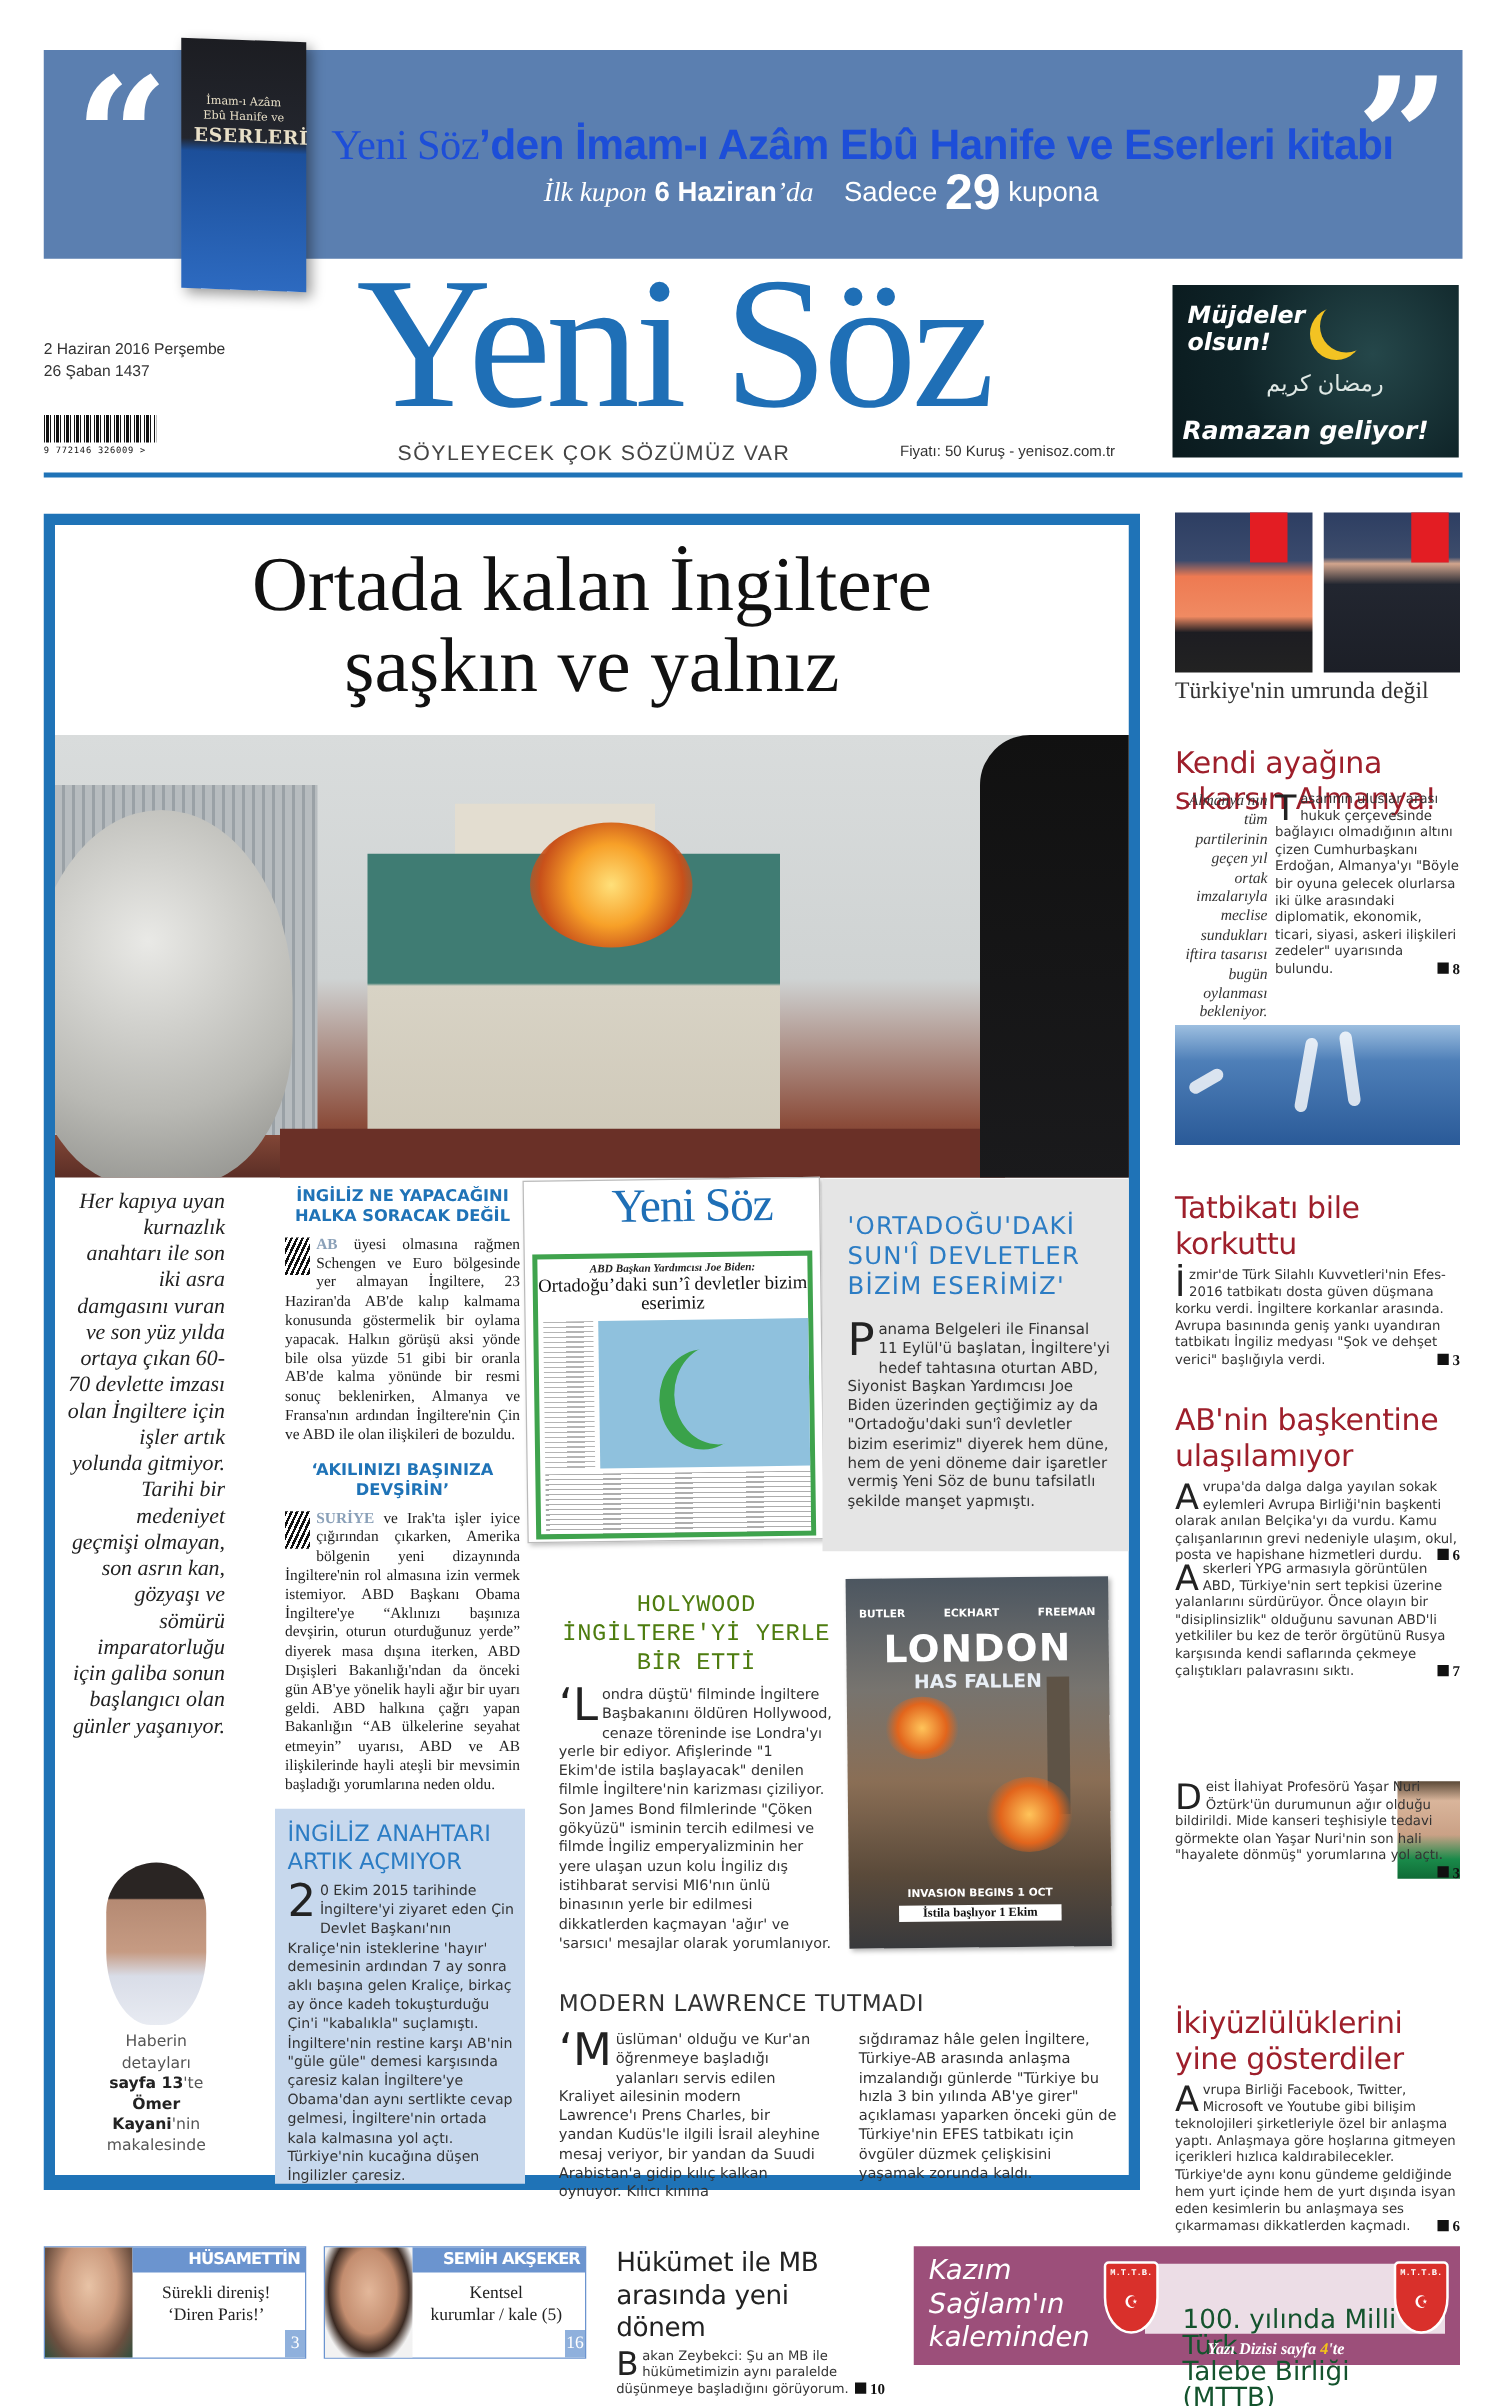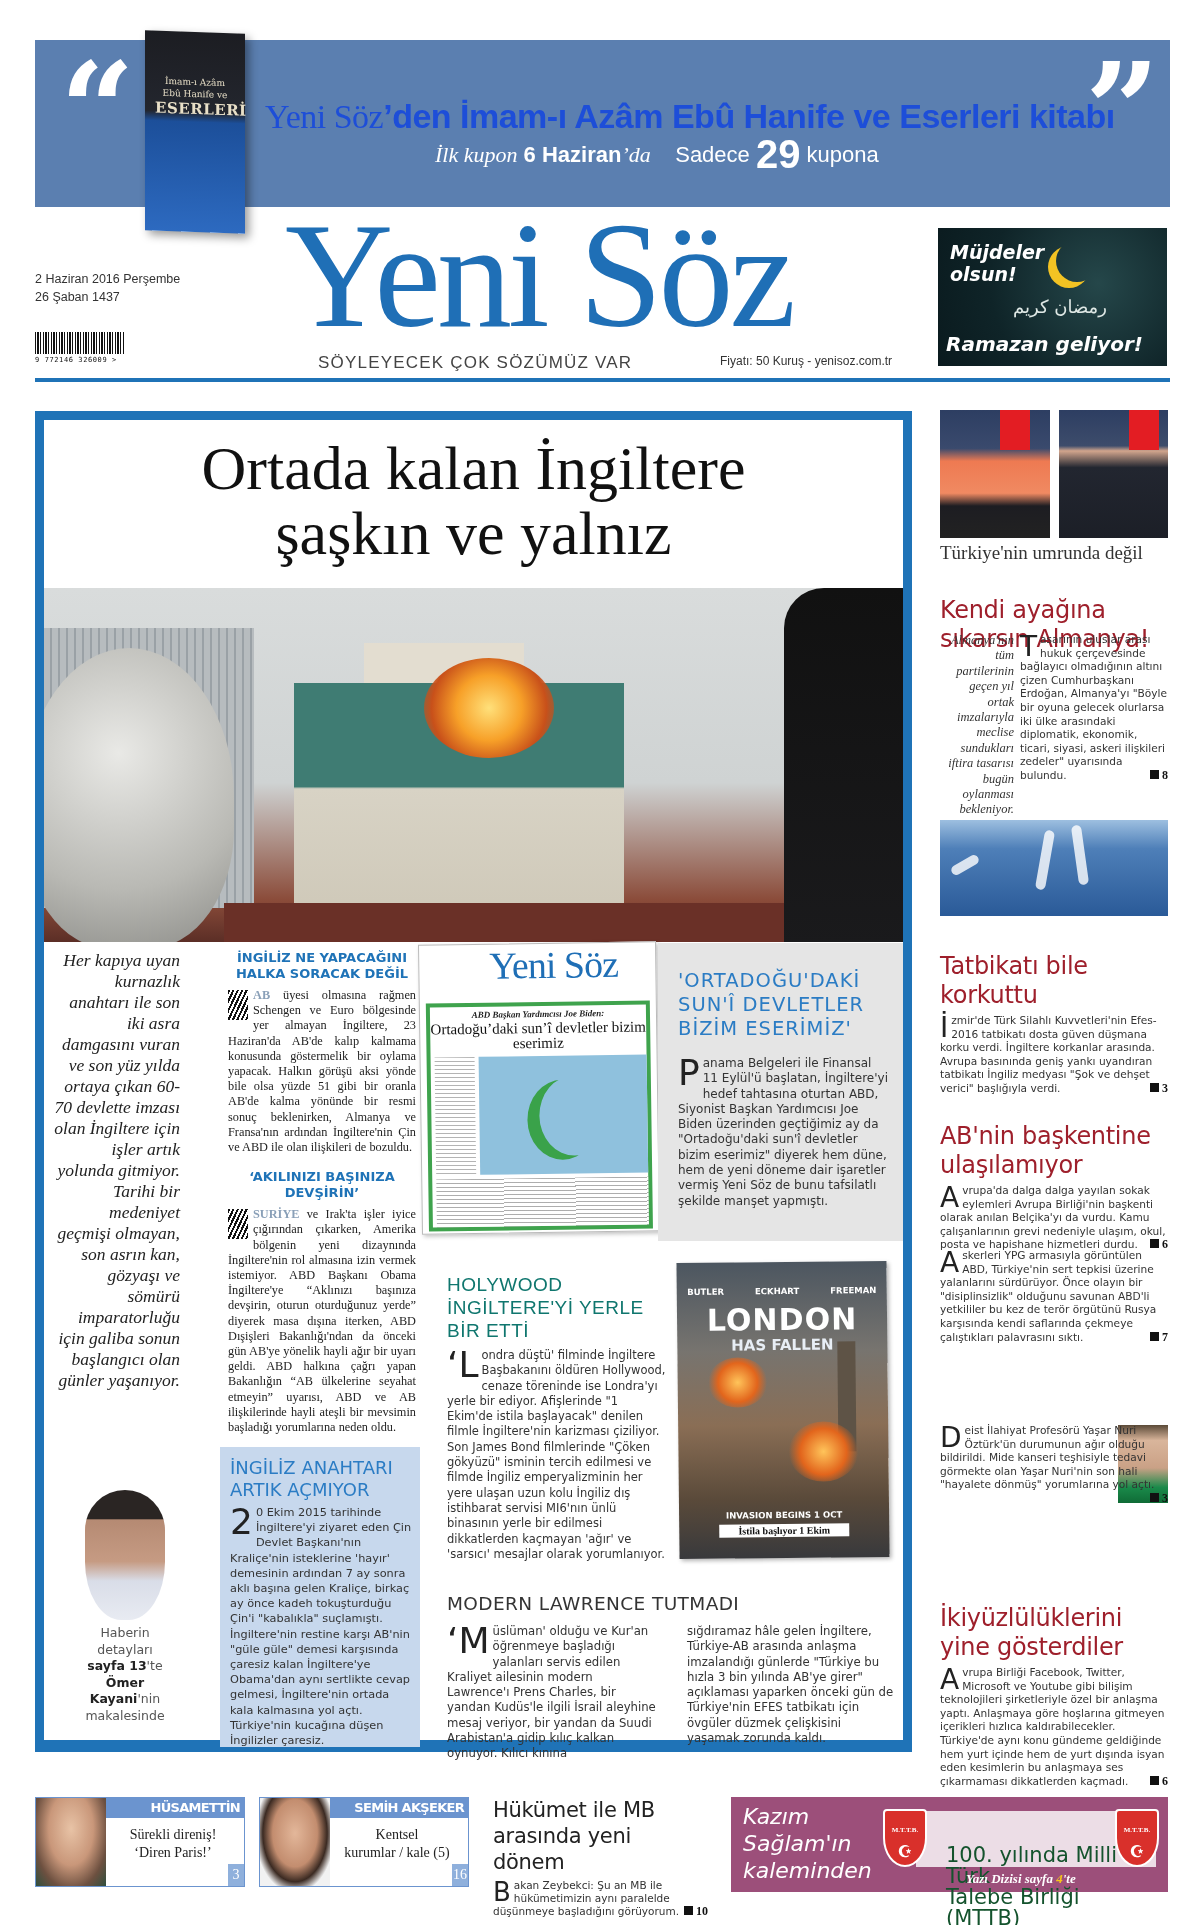--- a/index.html
+++ b/index.html
@@ -63,21 +63,21 @@
   .mini-crescent { position:absolute; left: 60px; top: 20px; width: 70px; height: 80px; border-radius: 50%; box-shadow: -12px 4px 0 0 #3aa24a; }
   .mini-lines { position:absolute; left: 4px; top: 172px; width: 212px; height: 48px; background: repeating-linear-gradient(180deg,#777 0 1px,#fff 1px 4px); opacity: 0.6; }
   .mini-lines-l { position:absolute; left: 4px; top: 50px; width: 40px; height: 118px; background: repeating-linear-gradient(180deg,#777 0 1px,#fff 1px 4px); opacity: 0.55; }
 
   .blue-box-right { left: 658px; top: 943px; width: 245px; height: 298px; background: #e5e5e5; }
   .bbr-title { position:absolute; left: 20px; top: 26px; font-family: "DejaVu Sans", sans-serif; font-size: 19.5px; line-height: 24px; color: #2b7cc4; letter-spacing: 1px; }
   .bbr-text { position:absolute; left: 20px; top: 113px; width: 210px; font-family: "DejaVu Sans", sans-serif; font-size: 12px; line-height: 15.3px; color: #333; }
   .dropcap { float: left; font-size: 36px; line-height: 30px; margin: 2px 3px 0 0; color: #222; font-weight: normal; }
 
   .hollywood { left: 447px; top: 1273px; width: 220px; }
-  .hw-title { font-family: Liberation Sans, sans-serif; font-size: 19px; line-height: 23px; color: #0f766e; letter-spacing: 0.5px; }
+  .hw-title { font-family: Liberation Mono, monospace; font-size: 19px; line-height: 23px; color: #4d7c0f; letter-spacing: 0.5px; text-align: center; }
   .hw-text { margin-top: 6px; font-size: 11.5px; line-height: 15.3px; color: #333; font-family: "DejaVu Sans", sans-serif; }
   .poster { left: 678px; top: 1262px; width: 210px; height: 296px; background: linear-gradient(180deg,#4c5660 0%,#77746f 30%,#8a6e55 55%,#5a4a3a 80%,#38393c 100%); box-shadow: 2px 2px 4px rgba(0,0,0,0.3); transform: rotate(-0.6deg); color:#fff; text-align:center; font-family:"DejaVu Sans",sans-serif; }
   .poster .names { position:absolute; top: 24px; left: 0; width:100%; font-size: 8.5px; font-weight:bold; word-spacing: 28px; }
   .poster .t1 { position:absolute; top: 40px; left:0; width:100%; font-size: 30px; font-weight: bold; letter-spacing: 1px; }
   .poster .t2 { position:absolute; top: 74px; left:0; width:100%; font-size: 15px; font-weight: bold; color: #e8eef5; }
   .poster .fire1 { position:absolute; left: 30px; top: 95px; width: 60px; height: 50px; border-radius:50%; background: radial-gradient(circle,#ffc45a 0%,#e2651c 50%,rgba(0,0,0,0) 75%); }
   .poster .fire2 { position:absolute; left: 110px; top: 160px; width: 70px; height: 60px; border-radius:50%; background: radial-gradient(circle,#ffc45a 0%,#e2651c 50%,rgba(0,0,0,0) 75%); }
   .poster .tower { position:absolute; left: 160px; top: 80px; width: 18px; height: 110px; background: #5e5346; }
   .poster .inv { position:absolute; top: 248px; left: 0; width:100%; font-size: 8.5px; font-weight:bold; }
   .poster .istila { position:absolute; top: 262px; left: 40px; width: 130px; background: #fff; color:#111; font-family:"Liberation Serif",serif; font-weight:bold; font-size: 10px; padding: 1px 0; }
@@ -120,21 +120,21 @@
   .col-page { position:absolute; right: 0; bottom: 0; width: 16px; height: 22px; background: #8fb0dc; color: #fff; font-family:"Liberation Serif",serif; font-size: 14px; text-align:center; line-height: 22px; }
 
   .hukumet { left: 493px; top: 1797px; width: 215px; }
   .hk-title { font-family: "DejaVu Sans", sans-serif; font-size: 21px; line-height: 26px; color: #222; letter-spacing: -0.3px; }
   .hk-text { margin-top: 4px; font-family: "DejaVu Sans", sans-serif; font-size: 10.5px; line-height: 12.8px; color: #333; }
 
   .kazim { left: 731px; top: 1797px; width: 437px; height: 95px; background: #9c4f7a; }
   .kz-name { position:absolute; left: 12px; top: 6px; color: #fff; font-family: "DejaVu Sans", sans-serif; font-style: italic; font-size: 22px; line-height: 27px; }
   .kz-box { position:absolute; left: 185px; top: 14px; width: 240px; height: 56px; background: #ecdde6; }
   .kz-text { position:absolute; left: 30px; top: 6px; font-family:"DejaVu Sans",sans-serif; font-size: 21px; line-height: 21px; color:#14532d;margin-top:28px; }
-  .kz-shield { position:absolute; top: 12px; width: 44px; height: 58px; background: #d9302b; border-radius: 4px 4px 50% 50%; border: 2px solid #fff; color:#fff; font-size: 7px; text-align:center; font-family:Liberation Serif, serif; font-weight: bold; padding-top: 15px; }
+  .kz-shield { position:absolute; top: 12px; width: 44px; height: 58px; background: #d9302b; border-radius: 4px 4px 50% 50%; border: 2px solid #fff; color:#fff; font-size: 7px; text-align:center; font-family:Liberation Mono, monospace; font-weight: bold; padding-top: 4px; }
   .kz-shield span { display:block; font-size: 16px; margin-top: 8px; }
   .kz-series { position:absolute; left: 235px; top: 74px; color: #fff; font-family:"Liberation Serif",serif; font-style: italic; font-weight: bold; font-size: 13px; }
   .kz-series .num { color: #f5c518; }
 </style>
 </head>
 <body>
 
 <div class="abs banner"></div>
 <div class="abs quote-l">“</div>
 <div class="abs book">

